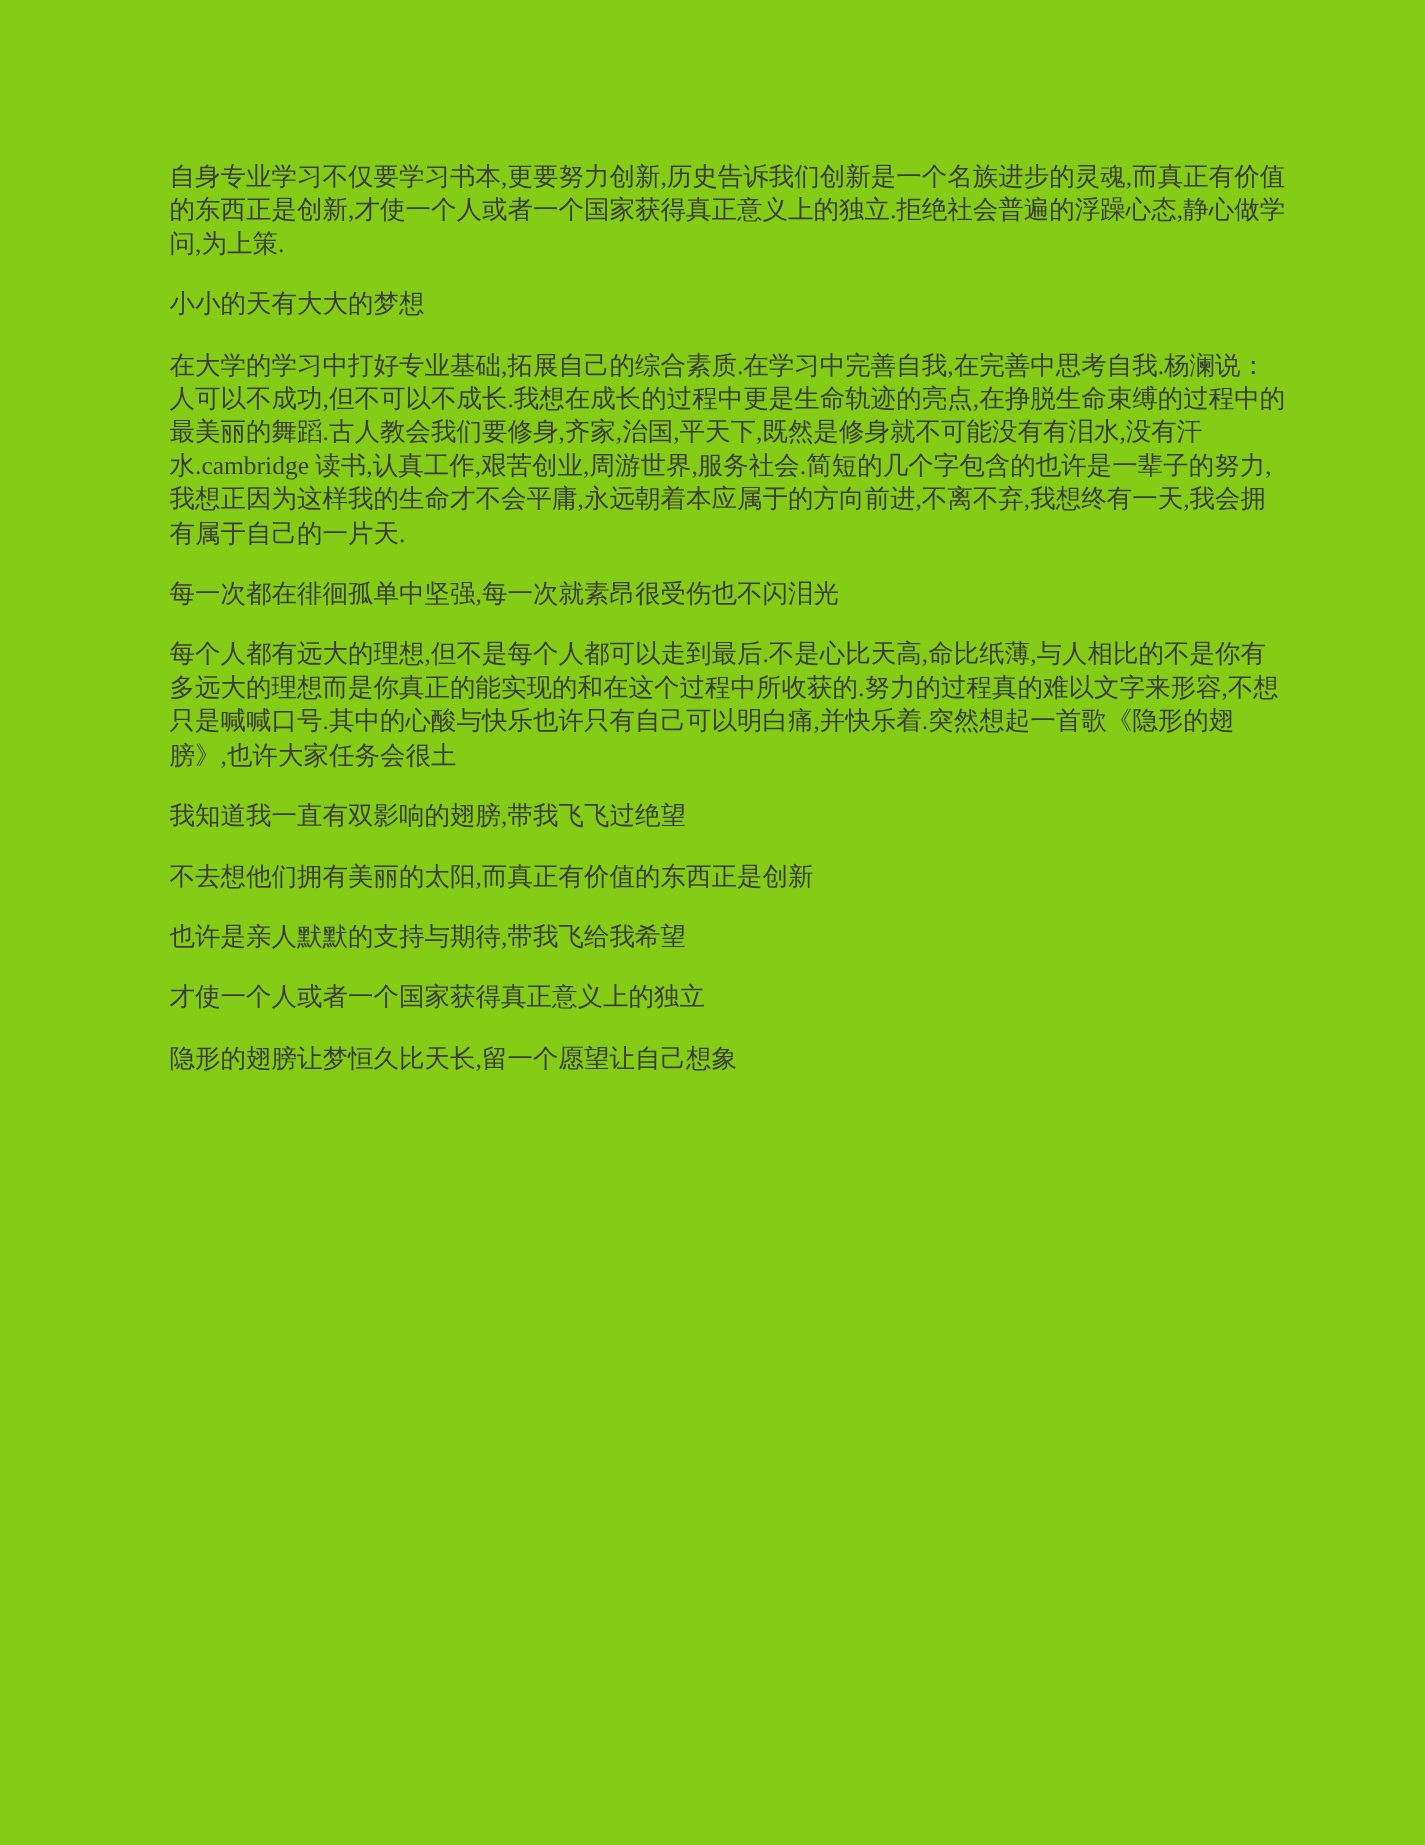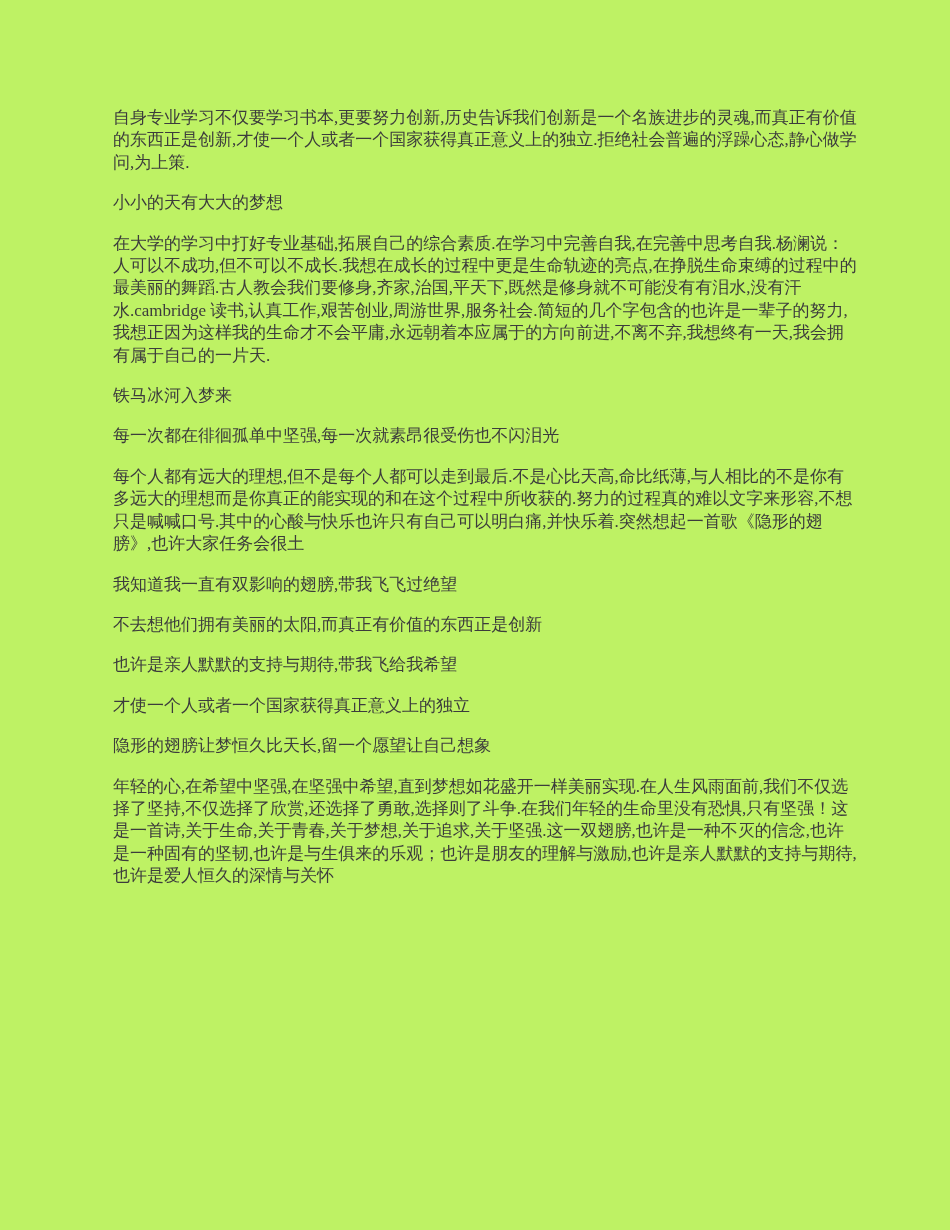--- a/index.html
+++ b/index.html
@@ -7,21 +7,21 @@
     padding: 0;
   }
   body {
     background: #ffffff;
     font-family: "Liberation Serif", "DejaVu Serif", serif;
   }
   .page {
     position: relative;
     width: 950px;
     height: 1230px;
-    background: #bef264;
+    background: #84cc16;
     overflow: hidden;
   }
   .document {
     position: absolute;
     left: 113px;
     top: 107px;
     width: 745px;
     font-size: 17px;
     line-height: 22.4px;
     color: #3c3c3c;
@@ -34,23 +34,21 @@
   }
 </style>
 </head>
 <body>
 
 <div class="page">
   <div class="document">
     <p>自身专业学习不仅要学习书本,更要努力创新,历史告诉我们创新是一个名族进步的灵魂,而真正有价值的东西正是创新,才使一个人或者一个国家获得真正意义上的独立.拒绝社会普遍的浮躁心态,静心做学问,为上策.</p>
     <p>小小的天有大大的梦想</p>
     <p>在大学的学习中打好专业基础,拓展自己的综合素质.在学习中完善自我,在完善中思考自我.杨澜说：人可以不成功,但不可以不成长.我想在成长的过程中更是生命轨迹的亮点,在挣脱生命束缚的过程中的最美丽的舞蹈.古人教会我们要修身,齐家,治国,平天下,既然是修身就不可能没有有泪水,没有汗水.cambridge 读书,认真工作,艰苦创业,周游世界,服务社会.简短的几个字包含的也许是一辈子的努力,我想正因为这样我的生命才不会平庸,永远朝着本应属于的方向前进,不离不弃,我想终有一天,我会拥有属于自己的一片天.</p>
-    <p>铁马冰河入梦来</p>
     <p>每一次都在徘徊孤单中坚强,每一次就素昂很受伤也不闪泪光</p>
     <p>每个人都有远大的理想,但不是每个人都可以走到最后.不是心比天高,命比纸薄,与人相比的不是你有多远大的理想而是你真正的能实现的和在这个过程中所收获的.努力的过程真的难以文字来形容,不想只是喊喊口号.其中的心酸与快乐也许只有自己可以明白痛,并快乐着.突然想起一首歌《隐形的翅膀》,也许大家任务会很土</p>
     <p>我知道我一直有双影响的翅膀,带我飞飞过绝望</p>
     <p>不去想他们拥有美丽的太阳,而真正有价值的东西正是创新</p>
     <p>也许是亲人默默的支持与期待,带我飞给我希望</p>
     <p>才使一个人或者一个国家获得真正意义上的独立</p>
     <p>隐形的翅膀让梦恒久比天长,留一个愿望让自己想象</p>
-    <p>年轻的心,在希望中坚强,在坚强中希望,直到梦想如花盛开一样美丽实现.在人生风雨面前,我们不仅选择了坚持,不仅选择了欣赏,还选择了勇敢,选择则了斗争.在我们年轻的生命里没有恐惧,只有坚强！这是一首诗,关于生命,关于青春,关于梦想,关于追求,关于坚强.这一双翅膀,也许是一种不灭的信念,也许是一种固有的坚韧,也许是与生俱来的乐观；也许是朋友的理解与激励,也许是亲人默默的支持与期待,也许是爱人恒久的深情与关怀</p>
   </div>
 </div>
 
 </body></html>

